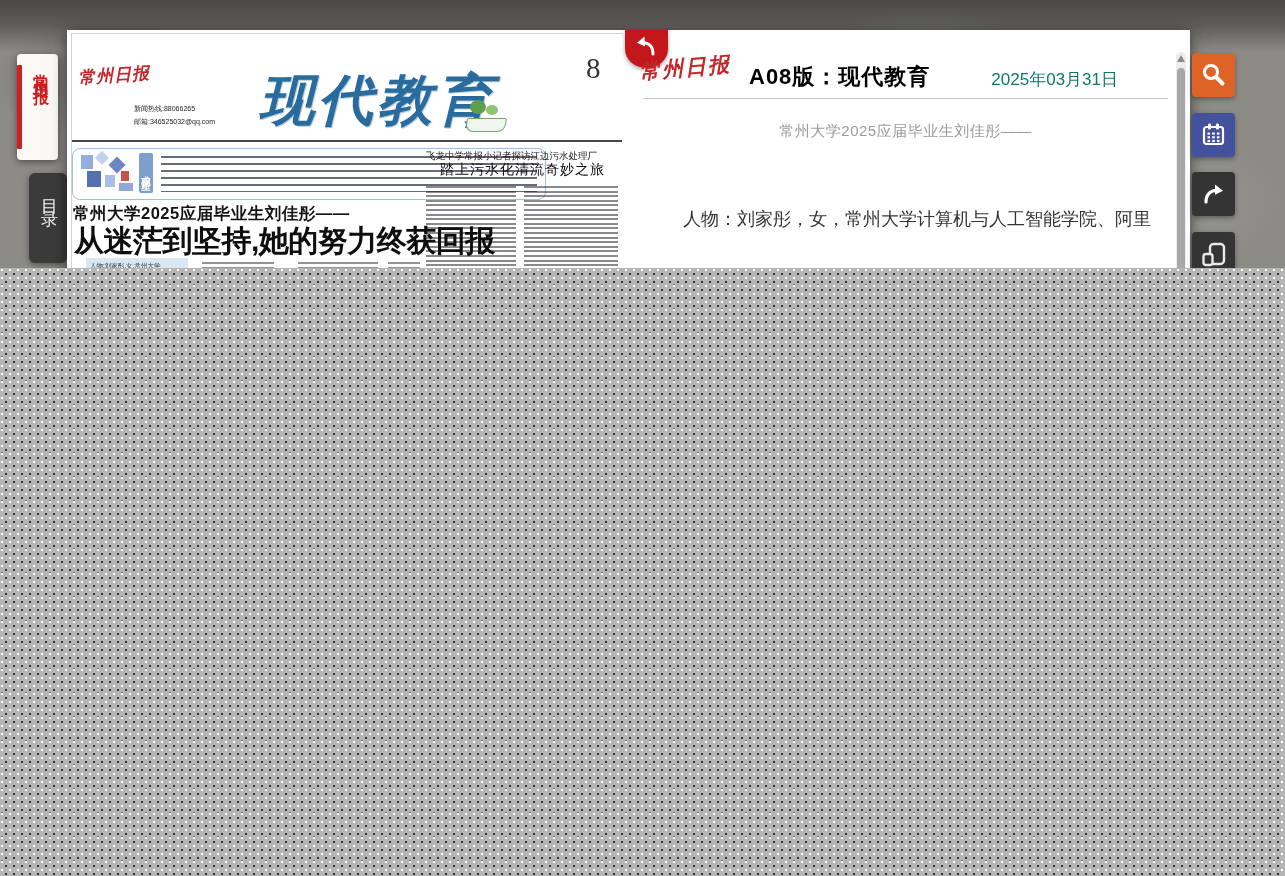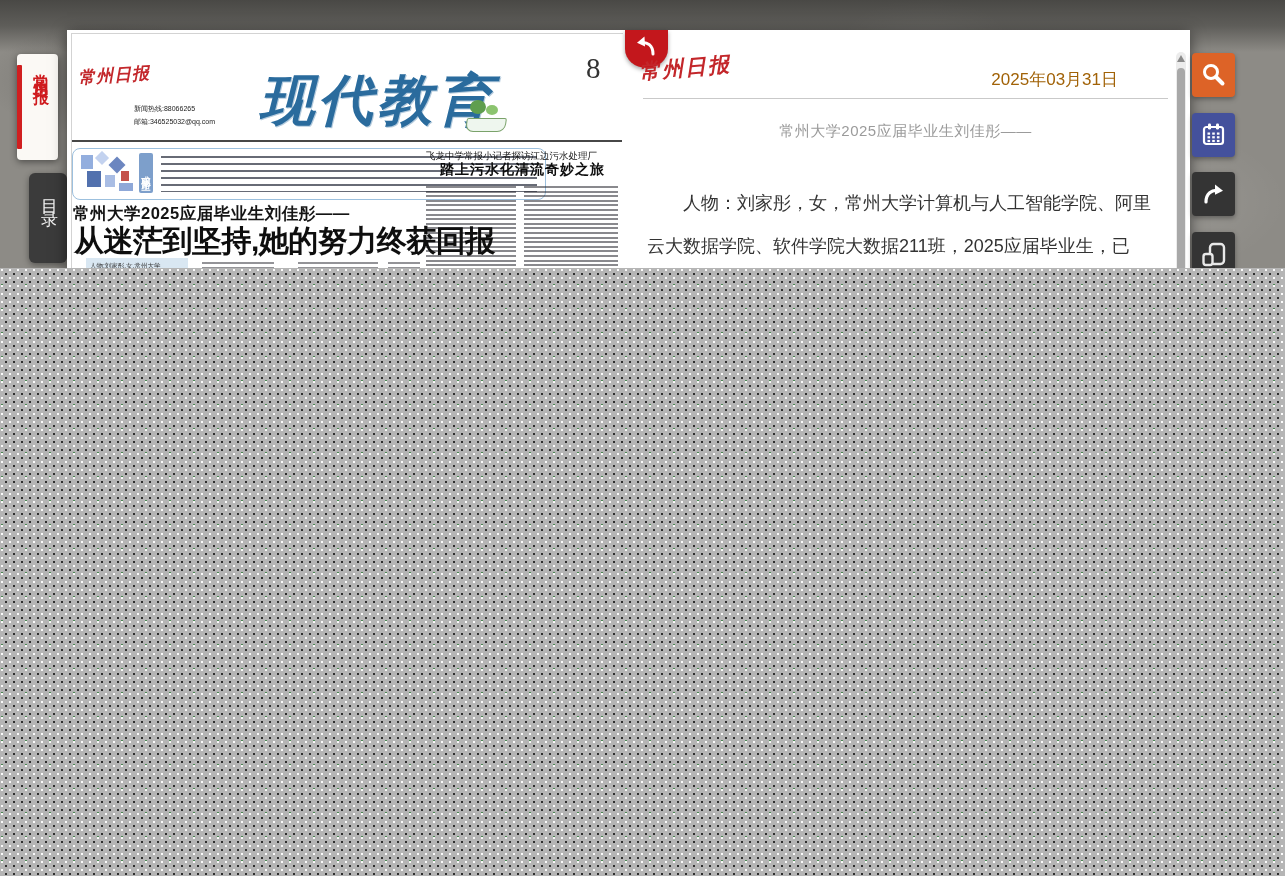--- a/index.html
+++ b/index.html
@@ -86,21 +86,21 @@
   .intro-box{position:absolute;left:0;top:114px;width:472px;height:50px;border:1px solid #9cc0de;border-radius:8px;background:#fff;}
   .intro-ill{position:absolute;left:2px;top:2px;width:62px;height:44px;overflow:hidden;}
   .cube{position:absolute;}
   .intro-label{
     position:absolute;left:66px;top:4px;width:14px;height:40px;background:#7d9fcb;border-radius:2px;
     writing-mode:vertical-rl;color:#fff;font-size:9px;letter-spacing:2px;line-height:14px;text-align:center;font-weight:bold;
   }
   .intro-text{position:absolute;left:88px;top:7px;right:8px;bottom:7px;
     background-image:repeating-linear-gradient(180deg, rgba(45,50,65,.72) 0 2.4px, transparent 2.4px 7px);}
   .side-kicker{position:absolute;left:354px;top:116px;font-size:9.5px;font-weight:normal;color:#111;}
-  .side-headline{position:absolute;left:360px;top:127px;font-size:14px;font-weight:bold;color:#0d0d0d;letter-spacing:1px;padding-left:8px;}
+  .side-headline{position:absolute;left:360px;top:127px;font-size:14px;font-weight:normal;color:#0d0d0d;letter-spacing:1px;padding-left:8px;}
   .side-col{position:absolute;top:152px;height:242px;background-image:repeating-linear-gradient(180deg, rgba(40,40,48,.55) 0 2px, transparent 2px 4.6px);}
   .side-col.c1{left:354px;width:90px;}
   .side-col.c2{left:452px;width:94px;}
   .lead-kicker{position:absolute;left:1px;top:169px;font-size:16.5px;font-weight:bold;color:#141414;letter-spacing:.5px;}
   .lead-headline{position:absolute;left:2px;top:187px;font-size:30px;font-weight:900;color:#0e0e0e;letter-spacing:-.5px;}
   .note-box{position:absolute;left:14px;top:224px;width:102px;height:42px;background:#d9e7f2;padding:3px 4px;box-sizing:border-box;}
   .note-box .t{font-size:6.5px;color:#333;line-height:9px;}
   .frag{position:absolute;top:228px;height:38px;background-image:repeating-linear-gradient(180deg, rgba(40,40,48,.5) 0 2px, transparent 2px 4.8px);}
   .frag.f1{left:130px;width:72px;}
   .frag.f2{left:226px;width:80px;}
@@ -110,25 +110,25 @@
   .badge-back{
     position:absolute;left:2px;top:0;width:43px;height:38px;background:#c3171c;
     border-radius:0 0 50% 50%;box-shadow:0 2px 4px rgba(0,0,0,.35);cursor:pointer;
   }
   .badge-back svg{position:absolute;left:9px;top:3px;}
   .reader-logo{
     position:absolute;left:16px;top:24px;font-family:"Liberation Serif",serif;font-style:italic;
     font-weight:bold;font-size:21px;color:#c3262a;transform:rotate(-5deg);letter-spacing:2px;
   }
   .reader-section{position:absolute;left:126px;top:32px;font-size:22px;font-weight:600;color:#000;letter-spacing:1px;}
-  .reader-date{position:absolute;right:72px;top:38px;font-size:17px;color:#a16207;}
+  .reader-date{position:absolute;right:72px;top:38px;font-size:17px;color:#0f766e;}
   .reader-divider{position:absolute;left:20px;top:68px;width:525px;height:1px;background:#c9c9c9;}
   .reader-kicker{position:absolute;left:20px;top:92px;width:525px;text-align:center;font-size:15px;color:#9b9b9b;letter-spacing:.5px;}
   .reader-title{position:absolute;left:20px;top:116px;width:525px;text-align:center;font-size:26px;font-weight:bold;color:#0f0f0f;letter-spacing:1px;}
-  .reader-body{position:absolute;left:24px;top:152px;width:512px;font-size:18px;line-height:43px;color:#333;}
+  .reader-body{position:absolute;left:24px;top:168px;width:512px;font-size:18px;line-height:43px;color:#333;}
   .reader-body .l1{display:block;text-indent:2em;}
   .reader-body .l2{display:block;}
   
   .vscroll{position:absolute;right:4px;top:22px;width:10px;height:378px;background:#ececec;border-radius:5px;}
   .vscroll .up{width:0;height:0;margin:3px auto 0;border-left:4px solid transparent;border-right:4px solid transparent;border-bottom:7px solid #8a8a8a;cursor:pointer;}
   .vscroll .thumb{position:absolute;left:1px;top:16px;width:8px;height:300px;background:#a8a8a8;border-radius:4px;cursor:pointer;}
   
   .toolbtn{position:absolute;left:1192px;width:43px;height:44px;border-radius:4px;cursor:pointer;box-shadow:0 2px 5px rgba(0,0,0,.35);}
   .toolbtn svg{position:absolute;left:9px;top:9px;}
   .btn-search{top:53px;background:#dd6327;}
@@ -199,26 +199,26 @@
     </div>
 
     <div class="reader">
       <div class="badge-back">
         <svg width="25" height="25" viewBox="0 0 25 25">
           <path d="M19 21 C19 12 13 9 7.5 9.5" stroke="#ffffff" stroke-width="3" fill="none" stroke-linecap="round"></path>
           <polygon points="10.5,3.5 3,9.8 11,13.5" fill="#ffffff"></polygon>
         </svg>
       </div>
       <div class="reader-logo">常州日报</div>
+      <div class="reader-section">A08版：现代教育</div>
       <div class="reader-date">2025年03月31日</div>
       <div class="reader-divider"></div>
       <div class="reader-kicker">常州大学2025应届毕业生刘佳彤——</div>
       <div class="reader-body">
         <span class="l1">人物：刘家彤，女，常州大学计算机与人工智能学院、阿里</span>
-        <span class="l2">云大数据学院、软件学院大数据211班，2025应届毕业生，已</span>
       </div>
       <div class="vscroll">
         <div class="up"></div>
         <div class="thumb"></div>
       </div>
     </div>
   </div>
 
   <div class="toolbtn btn-search">
     <svg width="25" height="25" viewBox="0 0 25 25">

